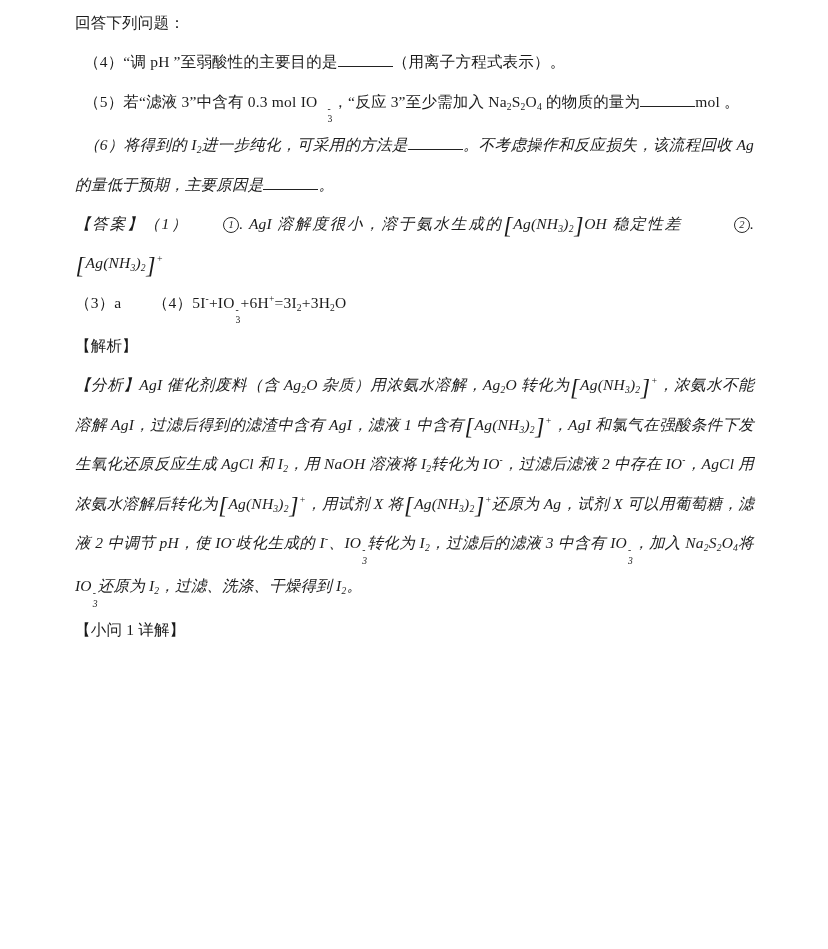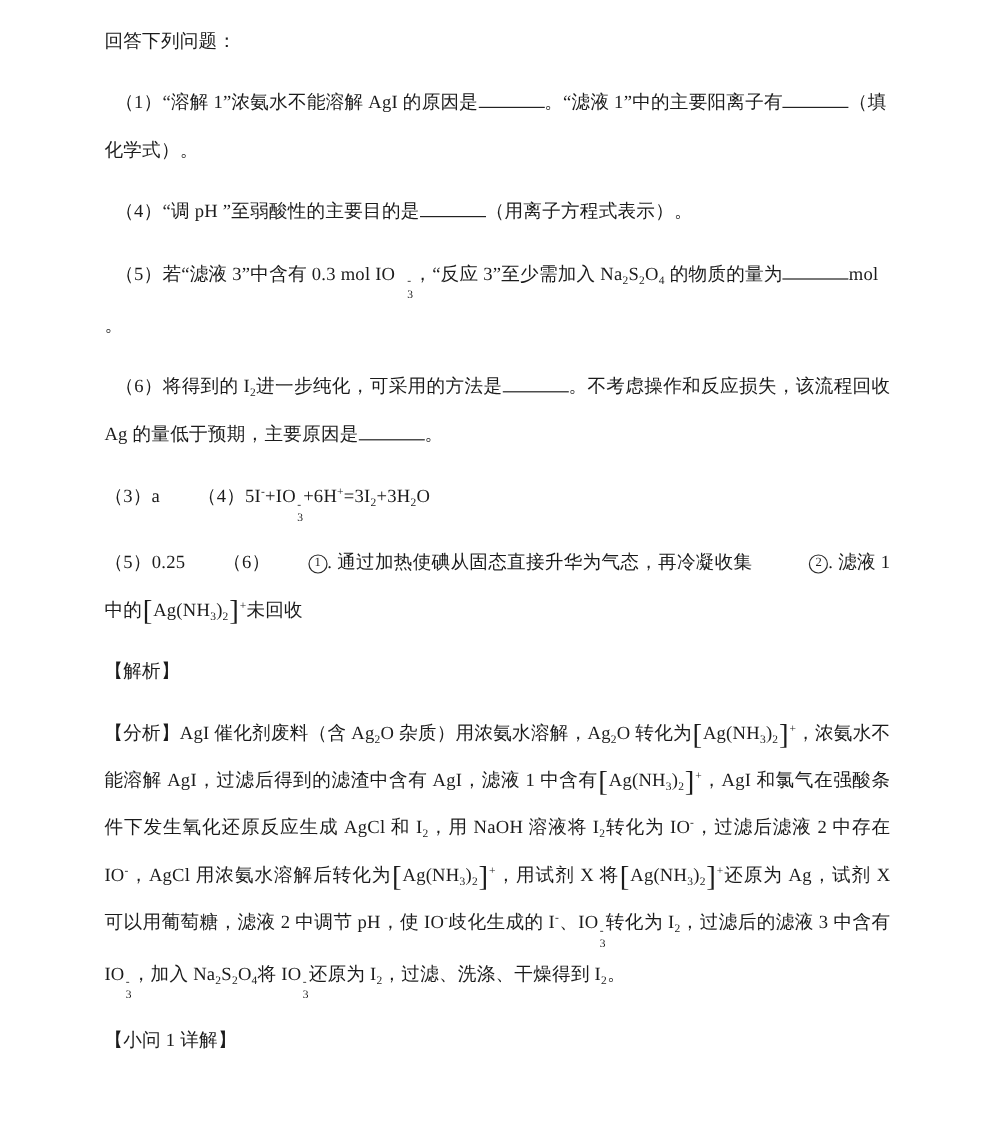--- a/index.html
+++ b/index.html
@@ -6,25 +6,25 @@
   body{
     width:828px;height:949px;overflow:hidden;
     font-family:"Liberation Serif","DejaVu Serif",serif;
     color:#1b1b1b;
   }
   .page{
     box-sizing:border-box;width:828px;height:949px;
     padding:3px 74px 0 75px;overflow:hidden;background:#ffffff;
   }
   .ln{
-    margin:12px;font-size:15.5px;line-height:39.4px;
+    margin:0;font-size:15.5px;line-height:39.4px;
     letter-spacing:0.2px;white-space:normal;
   }
   .q{text-indent:9px;}
-  .just{text-align:justify;}
+  .just{text-align:justify;font-style:italic;}
   
   .blank{
     display:inline-block;width:55px;height:0.95em;
     border-bottom:1.4px solid #222;vertical-align:baseline;
   }
   
   .circ{
     display:inline-flex;align-items:center;justify-content:center;
     width:14px;height:14px;border:1px solid #2a2a2a;border-radius:50%;
     font-size:10.5px;line-height:1;vertical-align:0.12em;
@@ -45,32 +45,31 @@
   }
   .stk .stk-sup,.stk .stk-sub{display:block;}
   .opt{display:inline-block;margin-right:36px;}
   .opt:last-child{margin-right:0;}
 </style>
 </head>
 <body>
 
 <div class="page">
   <p class="ln">回答下列问题：</p>
-  <p class="ln q">（1）“溶解 1”浓氨水不能溶解 AgI 的原因是<span class="blank"></span>。“滤液 1”中的主要阳离子有<span class="blank"></span>（填化学式）。</p>
   <p class="ln q">（4）“调 pH ”至弱酸性的主要目的是<span class="blank"></span>（用离子方程式表示）。</p>
   <p class="ln q">（5）若“滤液 3”中含有 0.3 mol IO<span class="stk">
         <span class="stk-sup">-</span>
         <span class="stk-sub">3</span>
       </span>，“反应 3”至少需加入 Na<sub>2</sub>S<sub>2</sub>O<sub>4</sub> 的物质的量为<span class="blank"></span>mol 。</p>
   <p class="ln q just">（6）将得到的 I<sub>2</sub>进一步纯化，可采用的方法是<span class="blank"></span>。不考虑操作和反应损失，该流程回收 Ag 的量低于预期，主要原因是<span class="blank"></span>。</p>
+  <p class="ln just">【答案】（1）　　<span class="circ">1</span>. AgI 溶解度很小，溶于氨水生成的<span class="bbr">[</span>Ag(NH<sub>3</sub>)<sub>2</sub><span class="bbr">]</span>OH 稳定性差　　　<span class="circ">2</span>. <span class="bbr">[</span>Ag(NH<sub>3</sub>)<sub>2</sub><span class="bbr">]</span><sup>+</sup></p>
   <p class="ln">（3）a　　（4）5I<sup>-</sup>+IO<span class="stk">
         <span class="stk-sup">-</span>
         <span class="stk-sub">3</span>
       </span>+6H<sup>+</sup>=3I<sub>2</sub>+3H<sub>2</sub>O</p>
-  <p class="ln just">（5）0.25　　（6）　　<span class="circ">1</span>. 通过加热使碘从固态直接升华为气态，再冷凝收集　　　<span class="circ">2</span>. 滤液 1 中的<span class="bbr">[</span>Ag(NH<sub>3</sub>)<sub>2</sub><span class="bbr">]</span><sup>+</sup>未回收</p>
   <p class="ln">【解析】</p>
   <p class="ln just">【分析】AgI 催化剂废料（含 Ag<sub>2</sub>O 杂质）用浓氨水溶解，Ag<sub>2</sub>O 转化为<span class="bbr">[</span>Ag(NH<sub>3</sub>)<sub>2</sub><span class="bbr">]</span><sup>+</sup>，浓氨水不能溶解 AgI，过滤后得到的滤渣中含有 AgI，滤液 1 中含有<span class="bbr">[</span>Ag(NH<sub>3</sub>)<sub>2</sub><span class="bbr">]</span><sup>+</sup>，AgI 和氯气在强酸条件下发生氧化还原反应生成 AgCl 和 I<sub>2</sub>，用 NaOH 溶液将 I<sub>2</sub>转化为 IO<sup>-</sup>，过滤后滤液 2 中存在 IO<sup>-</sup>，AgCl 用浓氨水溶解后转化为<span class="bbr">[</span>Ag(NH<sub>3</sub>)<sub>2</sub><span class="bbr">]</span><sup>+</sup>，用试剂 X 将<span class="bbr">[</span>Ag(NH<sub>3</sub>)<sub>2</sub><span class="bbr">]</span><sup>+</sup>还原为 Ag，试剂 X 可以用葡萄糖，滤液 2 中调节 pH，使 IO<sup>-</sup>歧化生成的 I<sup>-</sup>、IO<span class="stk">
         <span class="stk-sup">-</span>
         <span class="stk-sub">3</span>
       </span>转化为 I<sub>2</sub>，过滤后的滤液 3 中含有 IO<span class="stk">
         <span class="stk-sup">-</span>
         <span class="stk-sub">3</span>
       </span>，加入 Na<sub>2</sub>S<sub>2</sub>O<sub>4</sub>将 IO<span class="stk">
         <span class="stk-sup">-</span>
         <span class="stk-sub">3</span>

